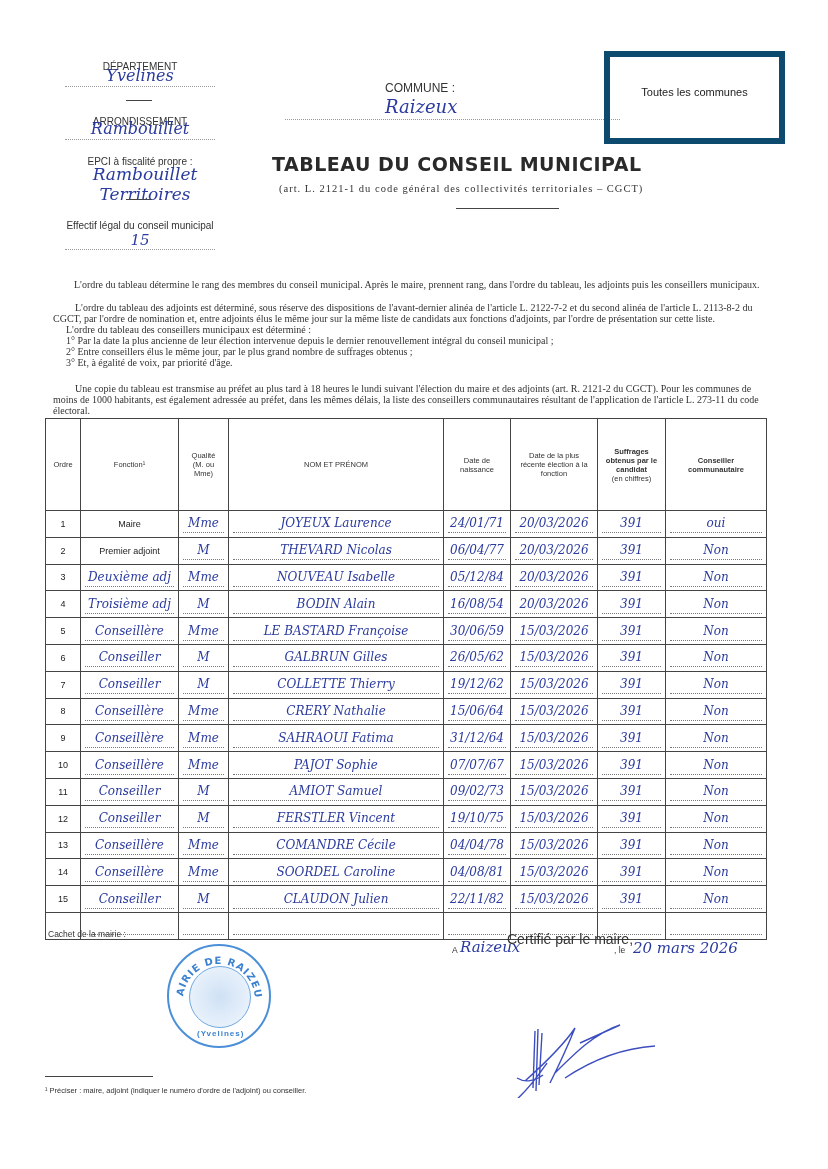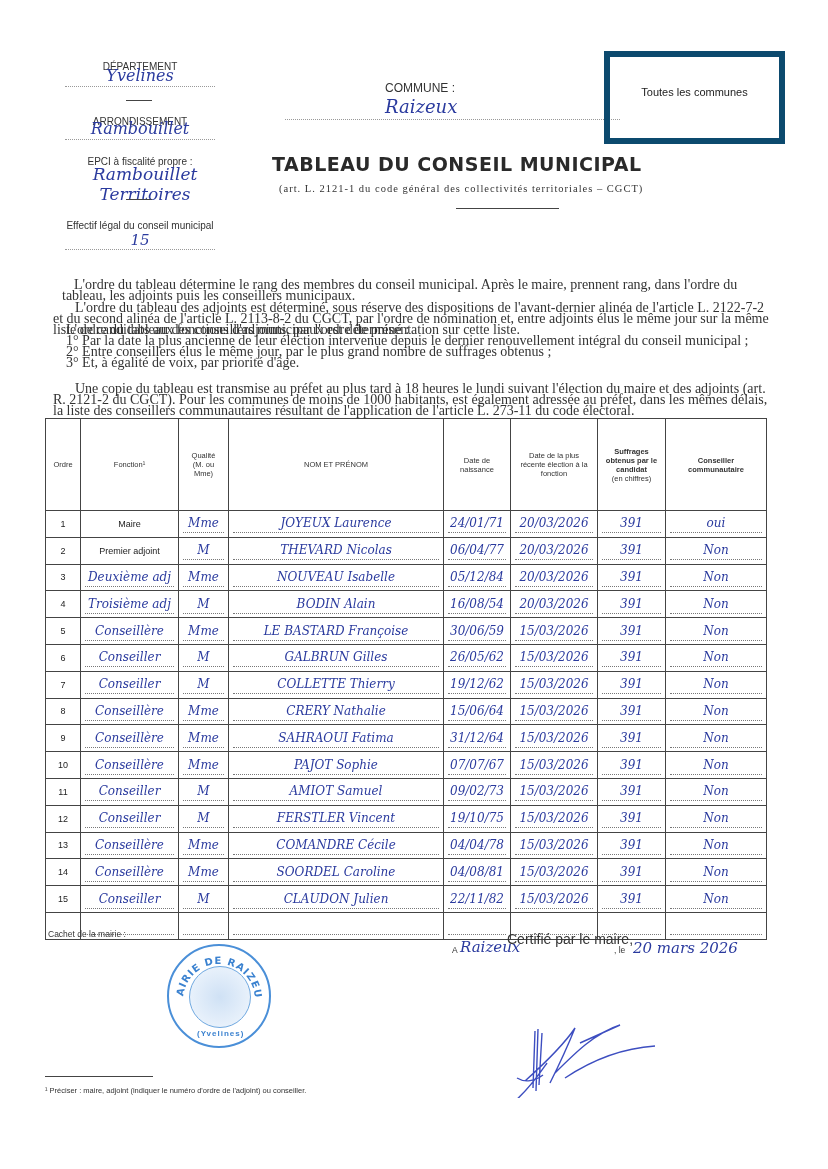--- a/index.html
+++ b/index.html
@@ -18,21 +18,21 @@
 
   .box { left: 604px; top: 51px; width: 169px; height: 81px; border: 6px solid #0c4a6e; }
   .box span { position: absolute; top: 29px; left: 0; width: 100%; text-align: center; font-size: 11px; color: #222; }
 
   .title { left: 272px; top: 153px; width: 480px; font-family: "DejaVu Sans", sans-serif;
            font-weight: bold; font-size: 19px; letter-spacing: 0.5px; color: #2a2a2a; }
   .subtitle { left: 279px; top: 183px; width: 470px; font-family: "Liberation Serif", serif;
               font-size: 10.5px; letter-spacing: 1px; color: #333; }
   .title-rule { left: 456px; top: 208px; width: 103px; }
 
-  .para { font-family: "Liberation Serif", serif; font-size: 14px; color: #333; line-height: 11px; }
+  .para { font-family: "Liberation Serif", serif; font-size: 10px; color: #333; line-height: 11px; }
 
   
   table.council { position: absolute; left: 45px; top: 418px; border-collapse: collapse;
                   table-layout: fixed; width: 721px; }
   table.council th, table.council td { border: 1px solid #444; padding: 0; }
   table.council th { height: 75px; font-size: 7.5px; font-weight: normal; color: #333;
                      text-align: center; vertical-align: middle; line-height: 9px; }
   table.council td { height: 25.8px; font-size: 9px; text-align: center; vertical-align: middle; position: relative; }
   table.council td .cell { display: block; margin: 0 4px; border-bottom: 1px dotted #777; height: 18px;
                            line-height: 18px; white-space: nowrap; overflow: hidden; }

